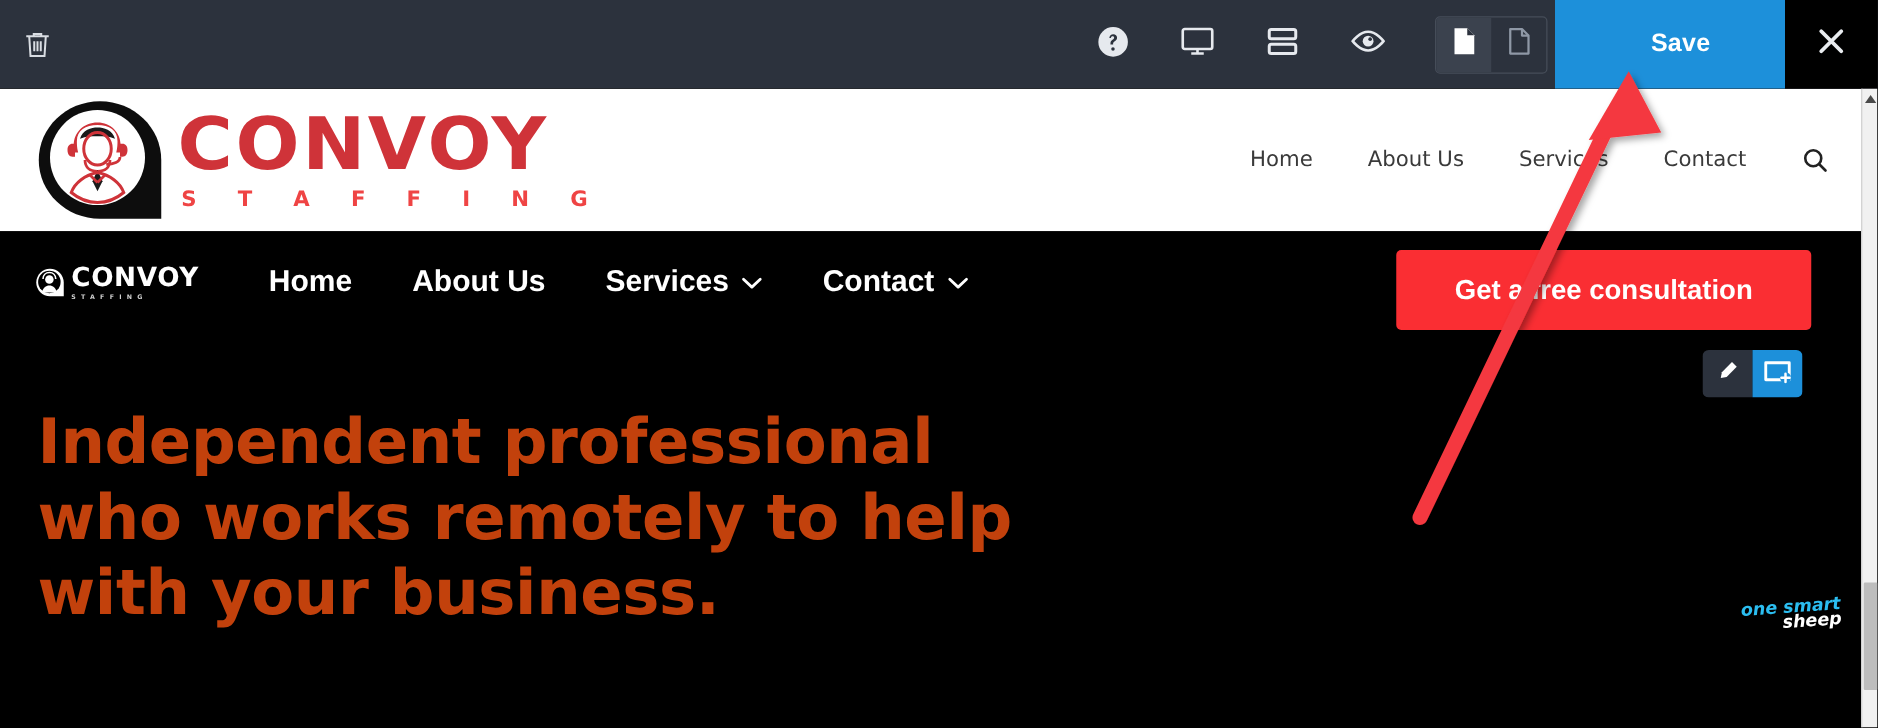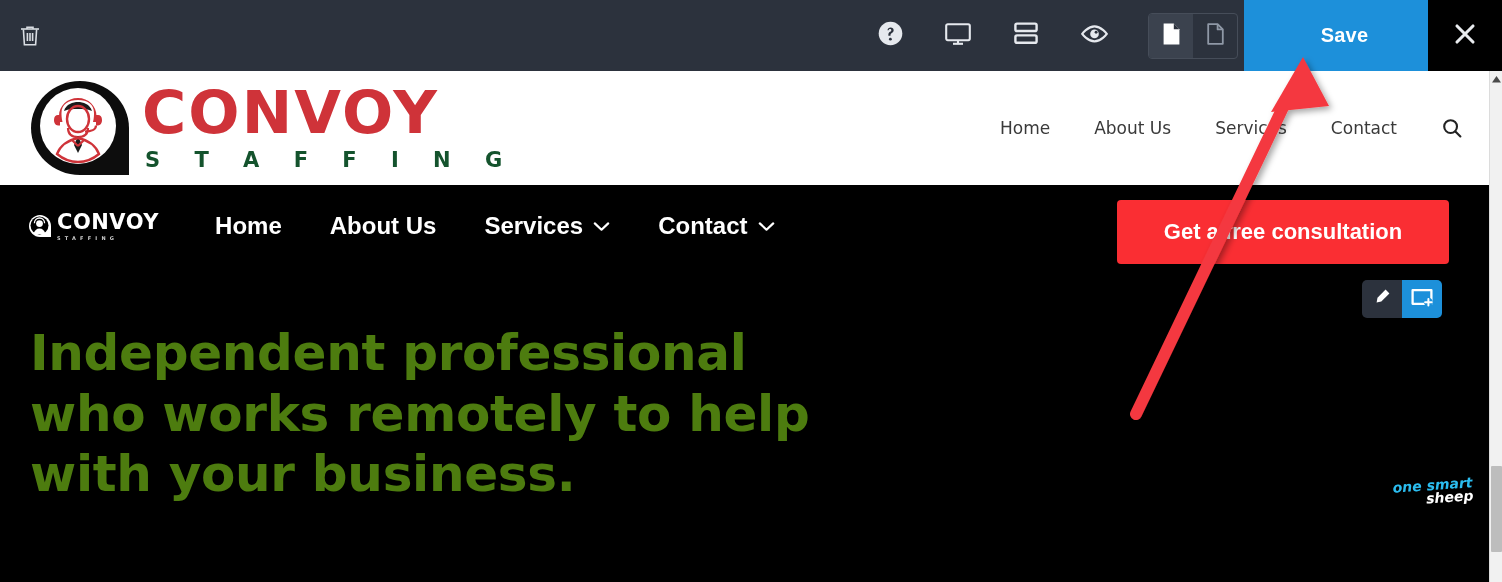--- a/index.html
+++ b/index.html
@@ -74,21 +74,21 @@
   }
   .logo-main { margin-left: 28px; display: flex; align-items: center; gap: 10px; }
   .logo-badge-lg { width: 104px; height: 100px; position: relative; flex: none; }
   .logo-word-lg { display: flex; flex-direction: column; }
   .logo-convoy-lg {
     font-size: 58px; font-weight: bold; color: #cf3339;
     letter-spacing: 2px; line-height: 1; font-family: "DejaVu Sans", sans-serif;
     transform: scaleX(1.04); transform-origin: left center;
   }
   .logo-staffing-lg {
-    font-size: 21px; font-weight: bold; color: #14532d;
+    font-size: 17px; font-weight: bold; color: #ef4444;
     letter-spacing: 13.5px; margin-top: 6px; margin-left: 3px;
     font-family: "DejaVu Sans", sans-serif;
   }
   .header-nav {
     margin-left: auto; margin-right: 26px;
     display: flex; align-items: center; gap: 44px;
   }
   .header-nav a {
     color: #3a3a3a; font-size: 17px; text-decoration: none;
     font-family: "DejaVu Sans", sans-serif;
@@ -137,21 +137,21 @@
     color: #ffffff; font-size: 22px; font-weight: bold;
     display: flex; align-items: center; justify-content: center;
     cursor: pointer;
   }
 
   
   .hero { position: relative; background: #000; height: 330px; }
   .hero h1 {
     position: absolute; left: 30px; top: 56px;
     width: 800px;
-    color: #4d7c0f;
+    color: #c2410c;
     font-size: 50px; font-weight: bold; line-height: 1.21;
     font-family: "DejaVu Sans", sans-serif;
     letter-spacing: -.3px;
   }
 
   
   .edit-widget {
     position: absolute; top: 209px; right: 47px;
     display: flex; border-radius: 5px; overflow: hidden;
     z-index: 30;

